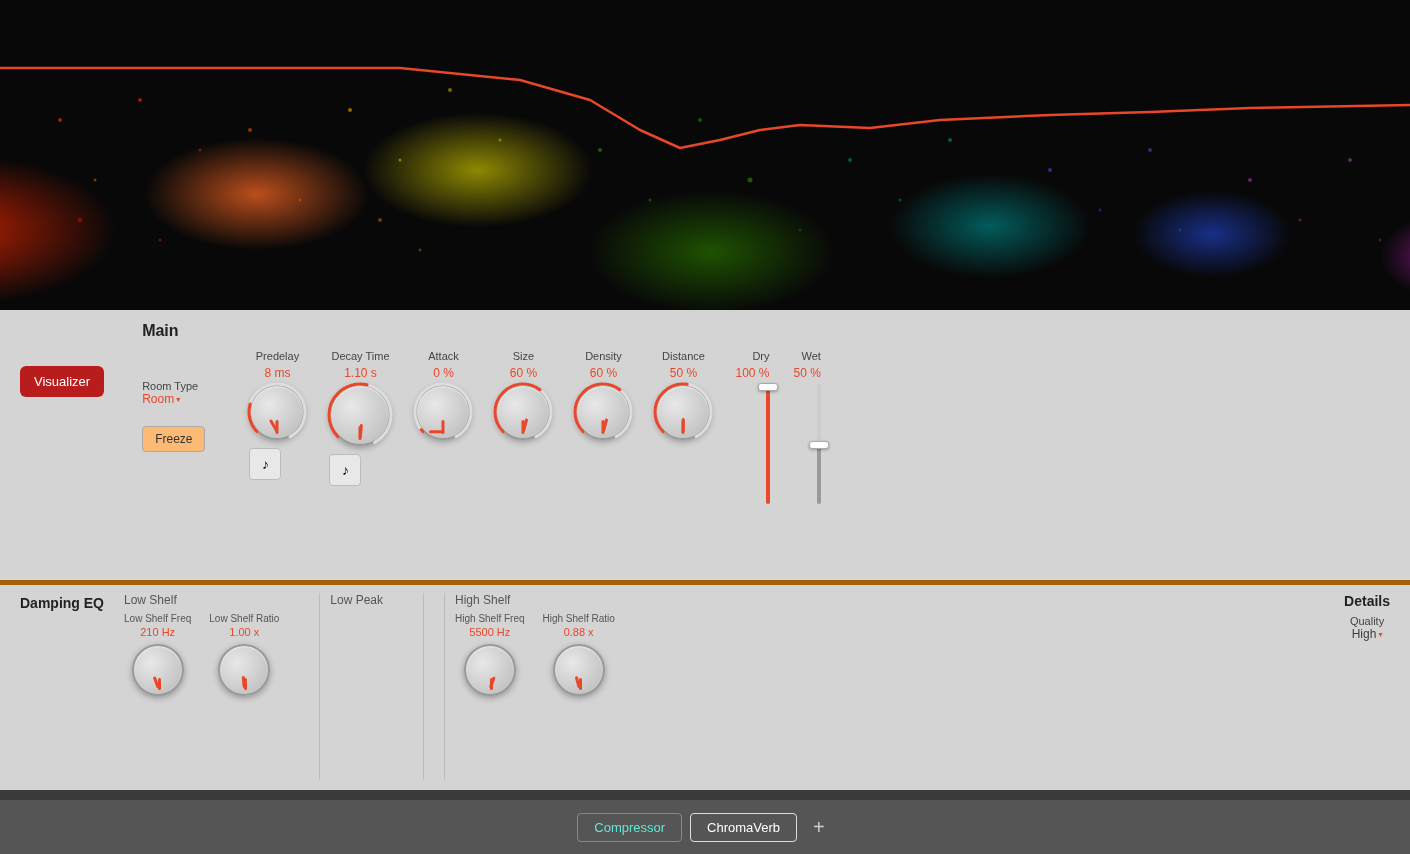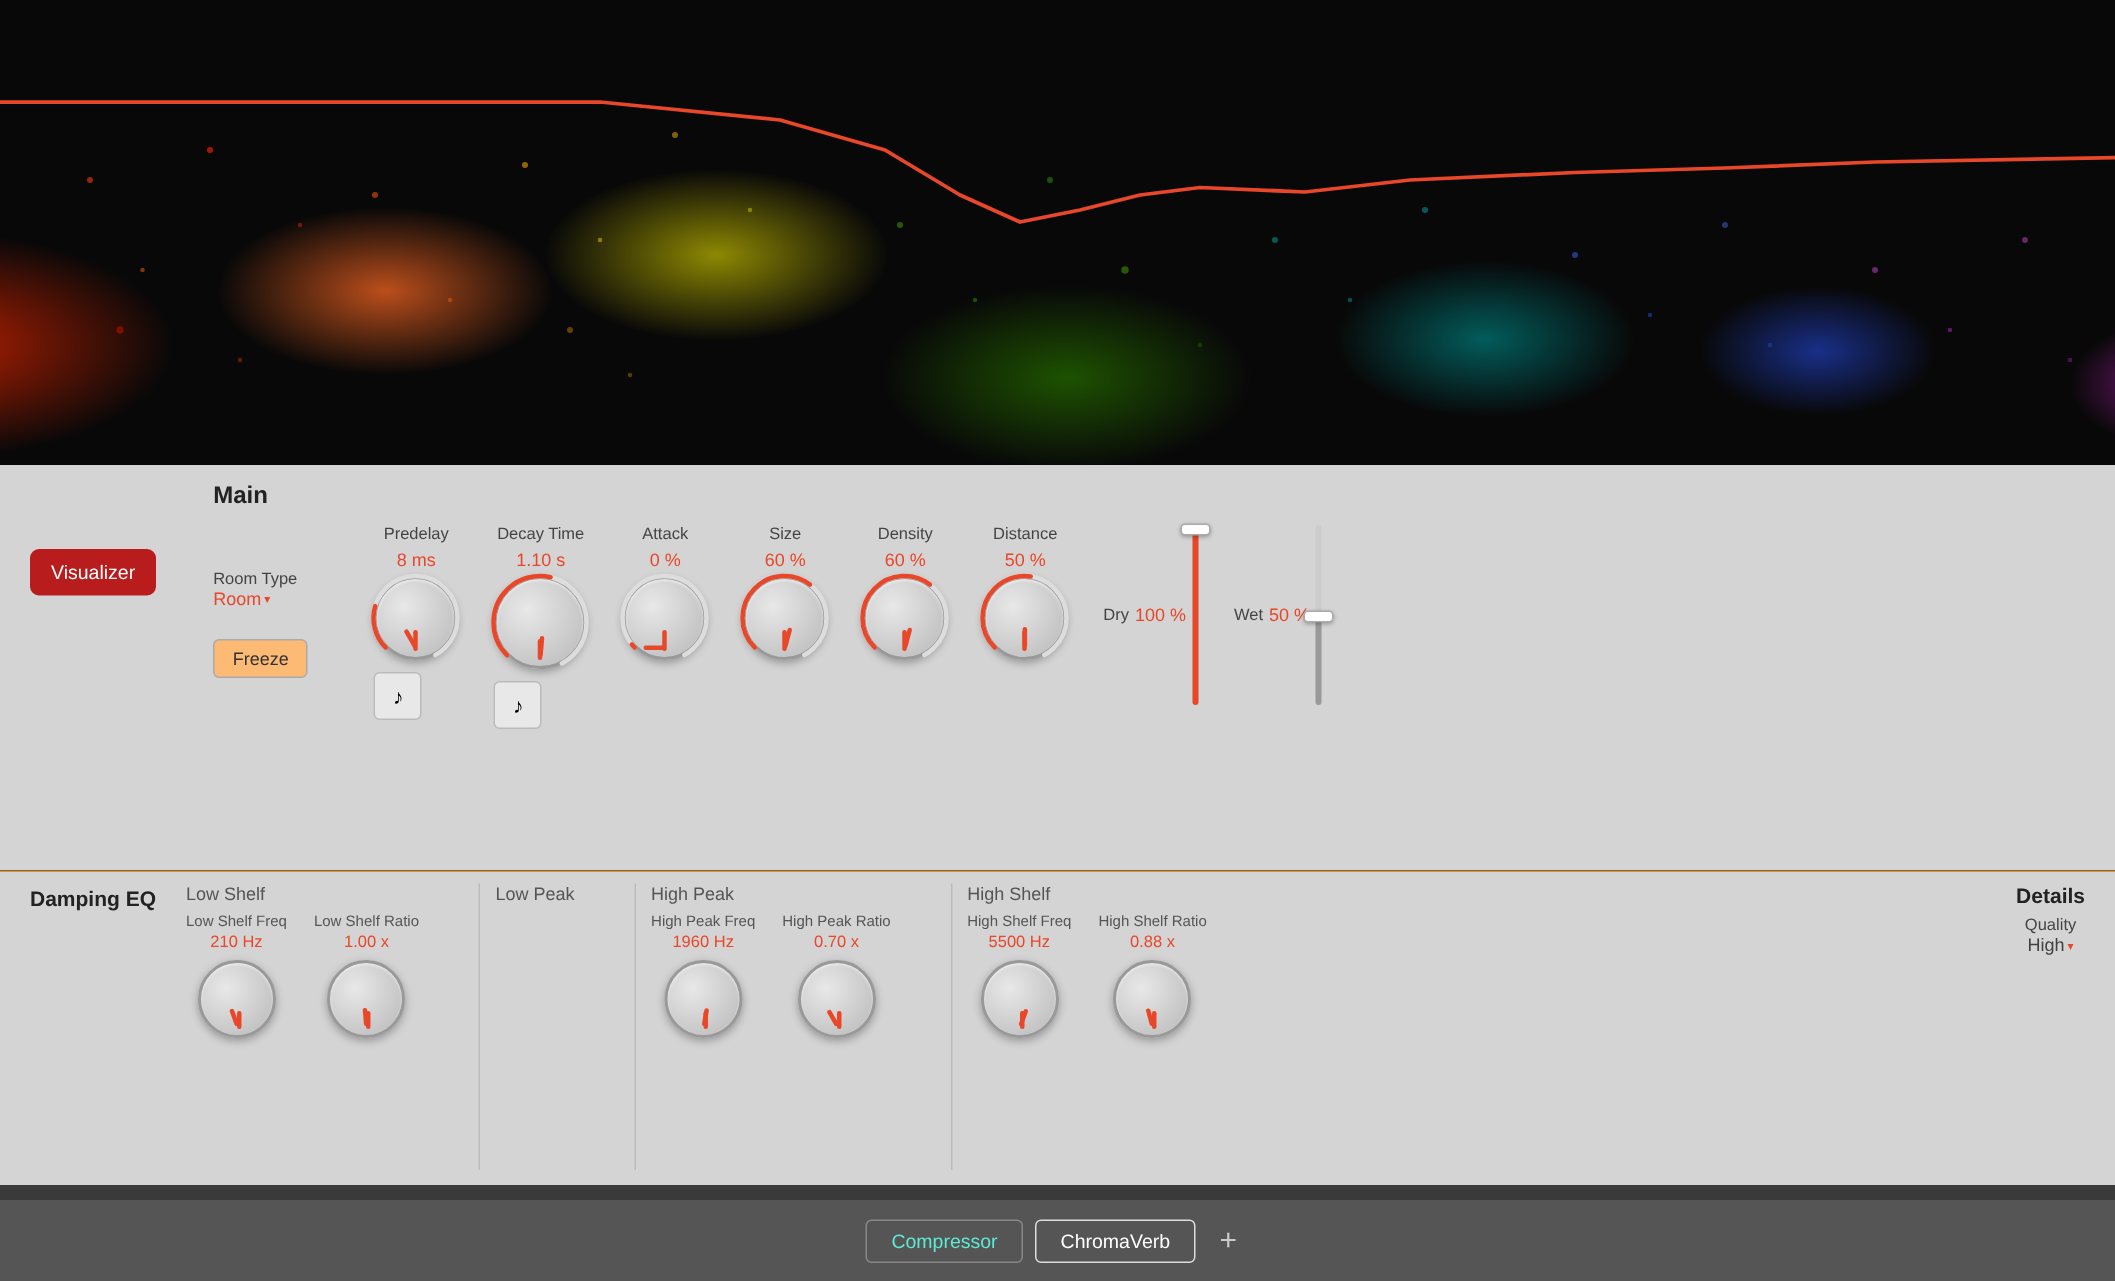--- a/index.html
+++ b/index.html
@@ -130,22 +130,22 @@
       align-items: center;
       justify-content: center;
       cursor: pointer;
       font-size: 14px;
       margin-top: 4px;
     }
 
     
     .slider-container {
       display: flex;
-      flex-direction: row;
-      align-items: center;
+      flex-direction: column;
+      align-items: flex-end;
       gap: 4px;
     }
 
     .slider-track {
       width: 4px;
       height: 120px;
       background: #bbb;
       border-radius: 2px;
       position: relative;
       cursor: pointer;
@@ -171,21 +171,21 @@
       box-shadow: 0 1px 3px rgba(0,0,0,0.3);
     }
 
     
     .damping-section {
       background: #d4d4d4;
       padding: 8px 20px 10px 20px;
       height: 210px;
       display: flex;
       gap: 0;
-      border-top: 1px solid #a16207;
+      border-top: 5px solid #a16207;
       position: relative;
     }
 
     .damping-eq-label {
       font-size: 14px;
       font-weight: 700;
       color: #222;
       white-space: nowrap;
       margin-right: 20px;
       margin-top: 2px;
@@ -649,43 +649,20 @@
     </div>
 
     <div class="section-divider"></div>
 
     <div class="eq-group">
       <div class="eq-group-label">Low Peak</div>
     </div>
 
     <div class="section-divider"></div>
 
-    <div class="eq-group">
-      <div class="eq-group-label">High Peak</div>
-      <div class="eq-params">
-        <div class="eq-param">
-          <div class="eq-param-label">High Peak Freq</div>
-          <div class="eq-param-value">1960 Hz</div>
-          <div class="knob-wrap">
-            <div class="knob-eq">
-              <div class="knob-indicator" style="transform:translateX(-50%) rotate(10deg);"></div>
-            </div>
-          </div>
-        </div>
-        <div class="eq-param">
-          <div class="eq-param-label">High Peak Ratio</div>
-          <div class="eq-param-value">0.70 x</div>
-          <div class="knob-wrap">
-            <div class="knob-eq">
-              <div class="knob-indicator" style="transform:translateX(-50%) rotate(-30deg);"></div>
-            </div>
-          </div>
-        </div>
-      </div>
-    </div>
 
     <div class="section-divider"></div>
 
     <div class="eq-group">
       <div class="eq-group-label">High Shelf</div>
       <div class="eq-params">
         <div class="eq-param">
           <div class="eq-param-label">High Shelf Freq</div>
           <div class="eq-param-value">5500 Hz</div>
           <div class="knob-wrap">

